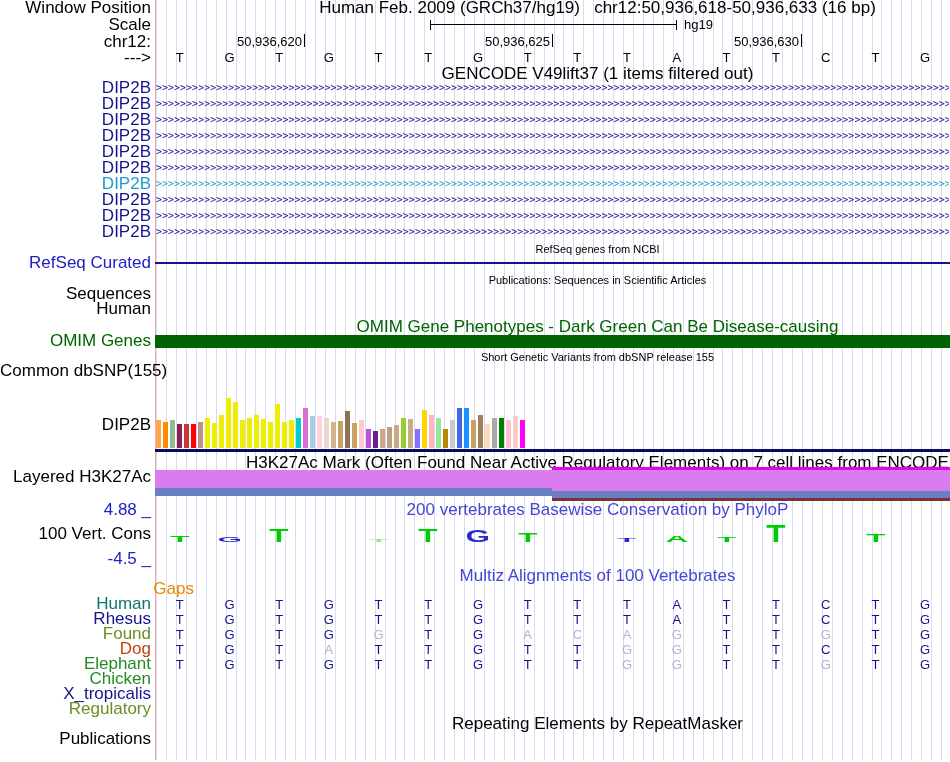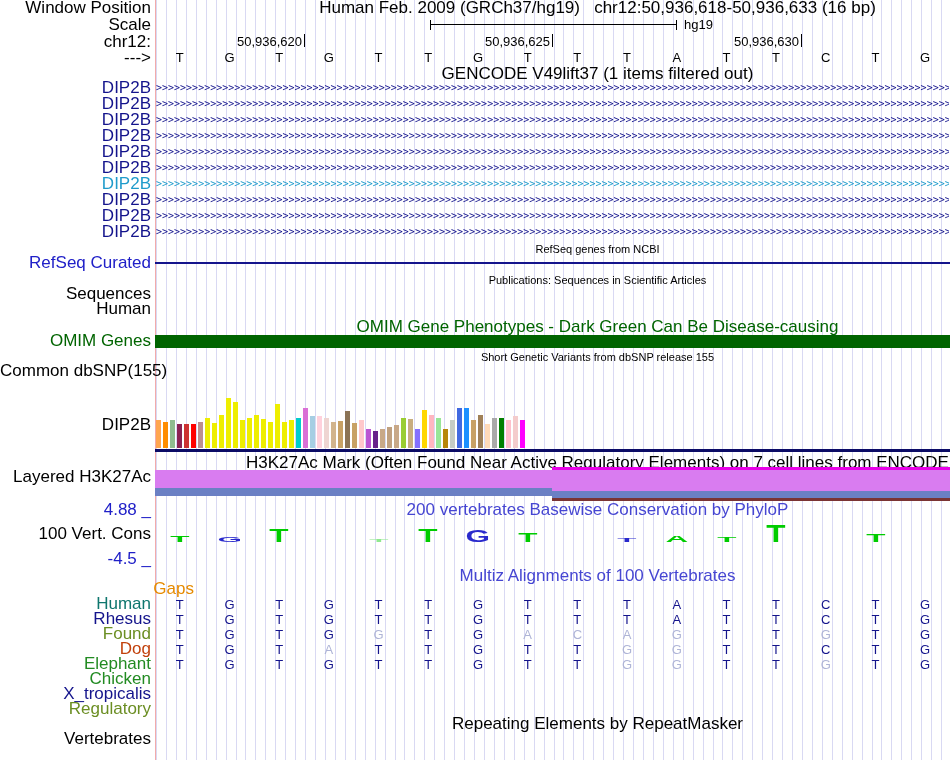--- a/index.html
+++ b/index.html
@@ -396,14 +396,14 @@
         <div class="cell"></div>
         <div class="cell"></div>
         <div class="cell"></div>
         <div class="cell"></div>
         <div class="cell"></div>
         <div class="cell"></div>
       </div>
     </div>
 
   <div class="ctitle t13" style="top:717px;">Repeating Elements by RepeatMasker</div>
-  <div class="label t13" style="top:732px;">Vertebrates</div>
+  <div class="label t13" style="top:732px;">Publications</div>
 </div>
 
 </body></html>

